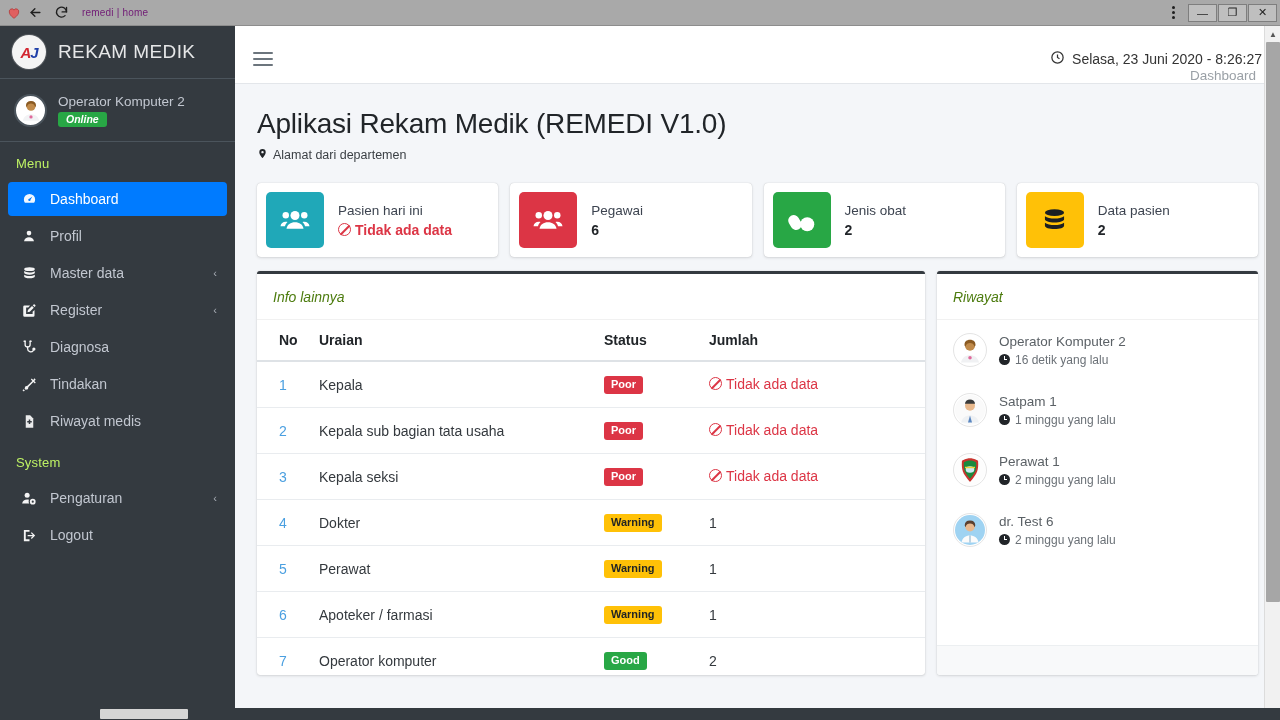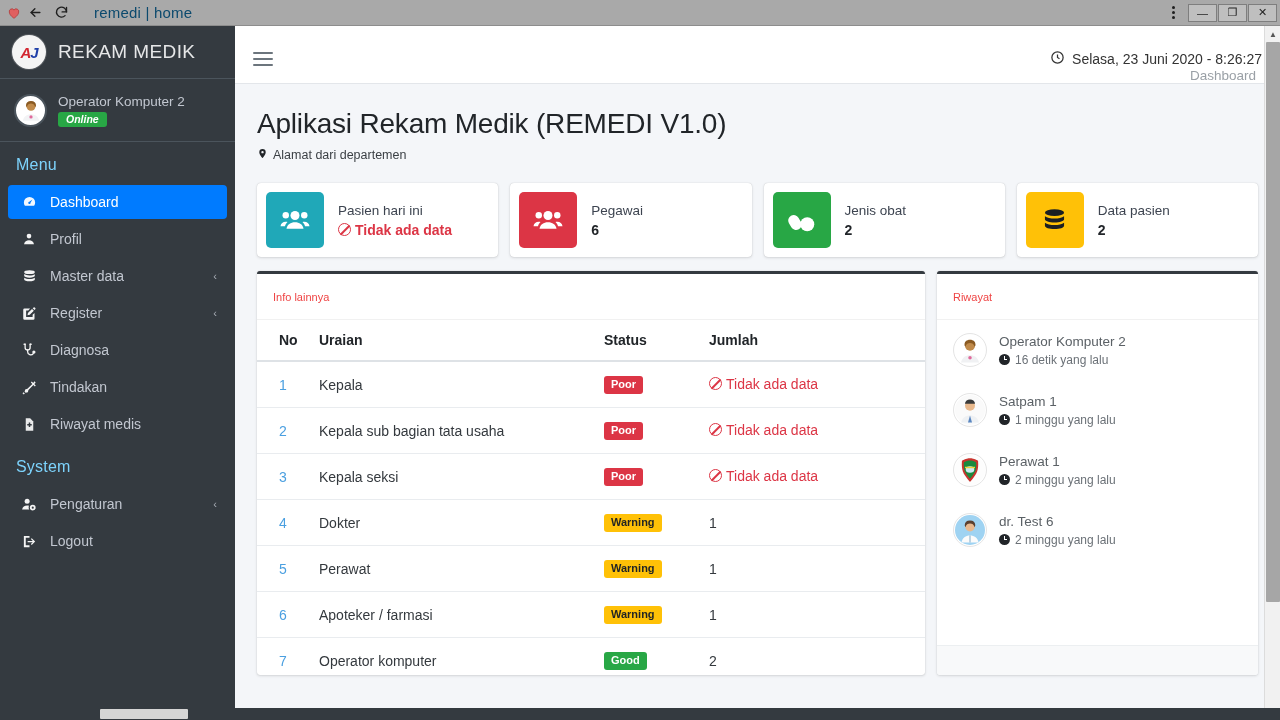--- a/index.html
+++ b/index.html
@@ -21,21 +21,21 @@
   .chrome-fav {
     width: 16px; height: 16px; margin-left: 6px;
     display: flex; align-items: center; justify-content: center;
   }
   .chrome-btn {
     width: 26px; height: 22px;
     display: flex; align-items: center; justify-content: center;
     color: #1f1f1f;
   }
   .chrome-url {
-    margin-left: 20px; font-size: 15px; color: #0c4a6e; letter-spacing: .2px;
+    margin-left: 8px; font-size: 10px; color: #701a75; letter-spacing: .2px;
   }
   .chrome-spacer { flex: 1; }
   .chrome-kebab {
     width: 22px; height: 22px; display: flex; flex-direction: column;
     align-items: center; justify-content: center; gap: 2px; margin-right: 4px;
   }
   .chrome-kebab i { width: 3px; height: 3px; background: #1f1f1f; border-radius: 50%; display:block;}
   .winbtn {
     width: 29px; height: 18px; margin-right: 1px;
     background: #bfbfbf; border: 1px solid #7e7e7e;
@@ -87,21 +87,21 @@
   }
   #user-meta { margin-left: 11px; }
   #user-name { font-size: 13.5px; color: #c2c7d0; }
   #user-status {
     display: inline-block; margin-top: 3px;
     background: #28a745; color: #fff;
     font-size: 10.5px; font-weight: bold; font-style: italic;
     padding: 1px 8px 2px; border-radius: 3px;
   }
   .menu-header {
-    font-size: 16px; color: #7dd3fc;
+    font-size: 13px; color: #bef264;
     padding: 14px 0 8px 16px; letter-spacing: .2px;
   }
   .nav-item {
     display: flex; align-items: center;
     height: 34px; margin: 3px 8px; padding: 0 10px;
     border-radius: 4px; color: #c2c7d0; font-size: 14px;
     cursor: pointer;
   }
   .nav-item.active { background: #007bff; color: #fff; }
   .nav-ico {
@@ -180,21 +180,21 @@
     border-top: 3px solid #343a40;
     box-shadow: 0 0 1px rgba(0,0,0,.22), 0 1px 3px rgba(0,0,0,.12);
     overflow: hidden;
   }
   #panel-info { width: 672px; height: 404px; }
   #panel-members { width: 323px; height: 404px; }
   .panel-head {
     height: 46px; display: flex; align-items: center;
     padding: 0 16px; border-bottom: 1px solid #f1f1f1;
   }
-  .panel-title { font-size: 11px; color: #ef4444; font-weight: 400; }
+  .panel-title { font-size: 14px; color: #4d7c0f; font-weight: 400; font-style: italic; }
 
   
   table { width: 100%; border-collapse: collapse; }
   thead th {
     text-align: left; font-size: 14px; color: #212529; font-weight: bold;
     padding: 12px 8px 12px 0; border-bottom: 2px solid #dee2e6;
   }
   tbody td {
     font-size: 14px; color: #34393e;
     padding: 13px 8px 13px 0; border-bottom: 1px solid #e9ecef;

